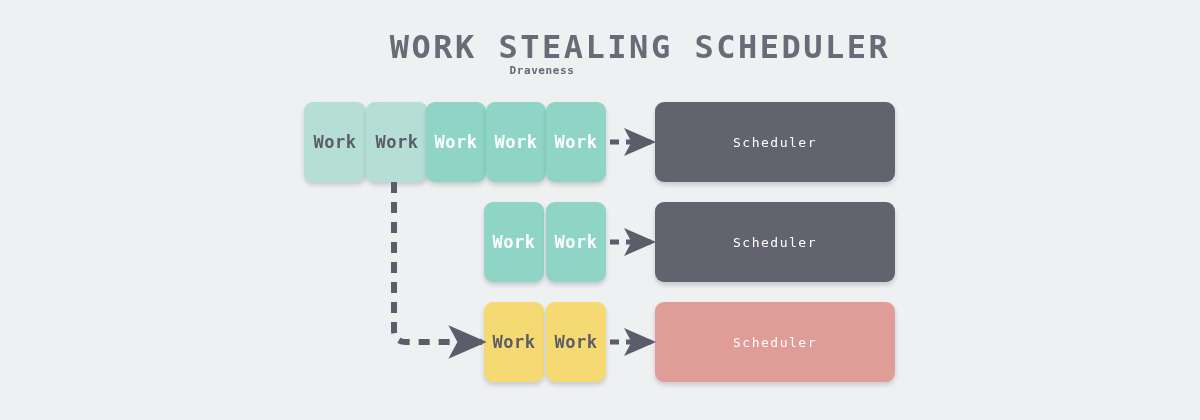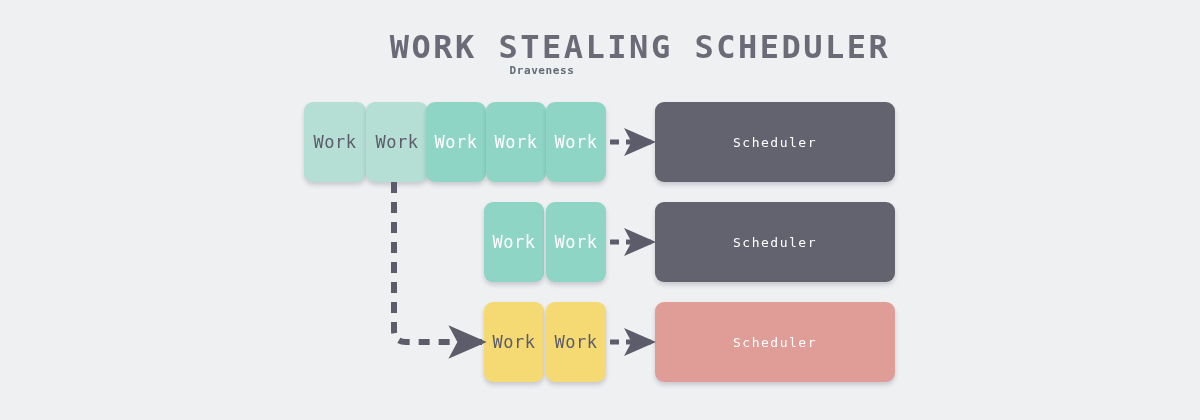--- a/index.html
+++ b/index.html
@@ -54,20 +54,21 @@
     display: flex;
     align-items: center;
     justify-content: center;
     font-family: "DejaVu Sans Mono", "Liberation Mono", monospace;
     box-shadow: 0 3px 4px rgba(70,70,80,0.22);
   }
   .work {
     height: 80px;
     font-size: 17px;
     letter-spacing: 0.5px;
+    font-weight: bold;
   }
   .scheduler {
     height: 80px;
     font-size: 13px;
     letter-spacing: 1.5px;
   }
 
   
   .arrows {
     position: absolute;

